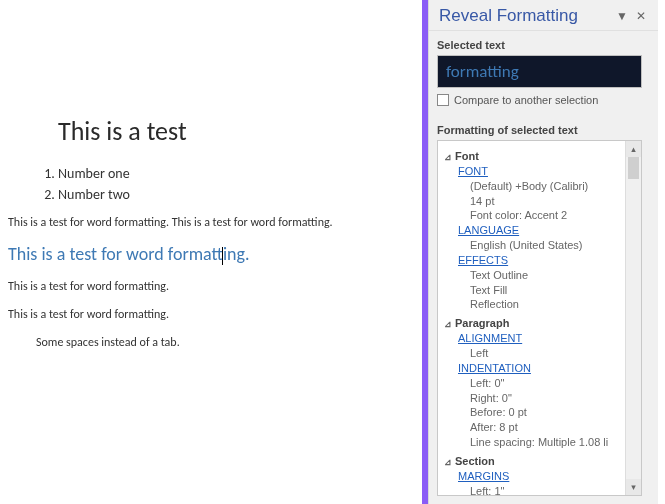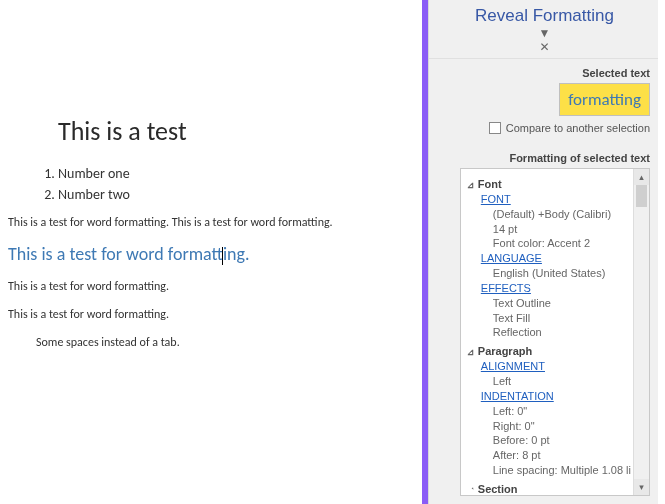--- a/index.html
+++ b/index.html
@@ -62,50 +62,48 @@
     display: flex;
     flex-direction: column;
     border-left: 1px solid #d8d8d8;
   }
   .pane-header {
     background: #f0f0f0;
     padding: 6px 8px 4px 10px;
     display: flex;
     align-items: center;
     border-bottom: 1px solid #e0e0e0;
-    flex-direction: column;
   }
   .pane-title {
     color: #3858a6;
     font-size: 17px;
     flex: 1;
     font-family: "Segoe UI Light","Segoe UI",sans-serif;
   }
   .pane-ctrl {
     color: #666;
     font-size: 12px;
     cursor: pointer;
     padding: 0 4px;
   }
   .pane-body {
-    padding: 6px 8px 8px 8px;
+    padding: 6px 16px 8px 8px;
     display:flex;
     flex-direction:column;
     min-height:0;
     flex:1;
-    align-items:flex-end;
   }
   .section-label {
     font-size: 11px;
     color: #444;
     font-weight: bold;
     margin: 2px 0 4px 0;
   }
   .sel-box {
-    background: #fde047;
+    background: #0f172a;
     border: 1px solid #bfbfbf;
     padding: 5px 8px;
     font-size: 17px;
     color: #3e79b4;
     font-family: Calibri, sans-serif;
     margin-bottom: 6px;
   }
   .compare-row {
     display:flex;
     align-items:center;

